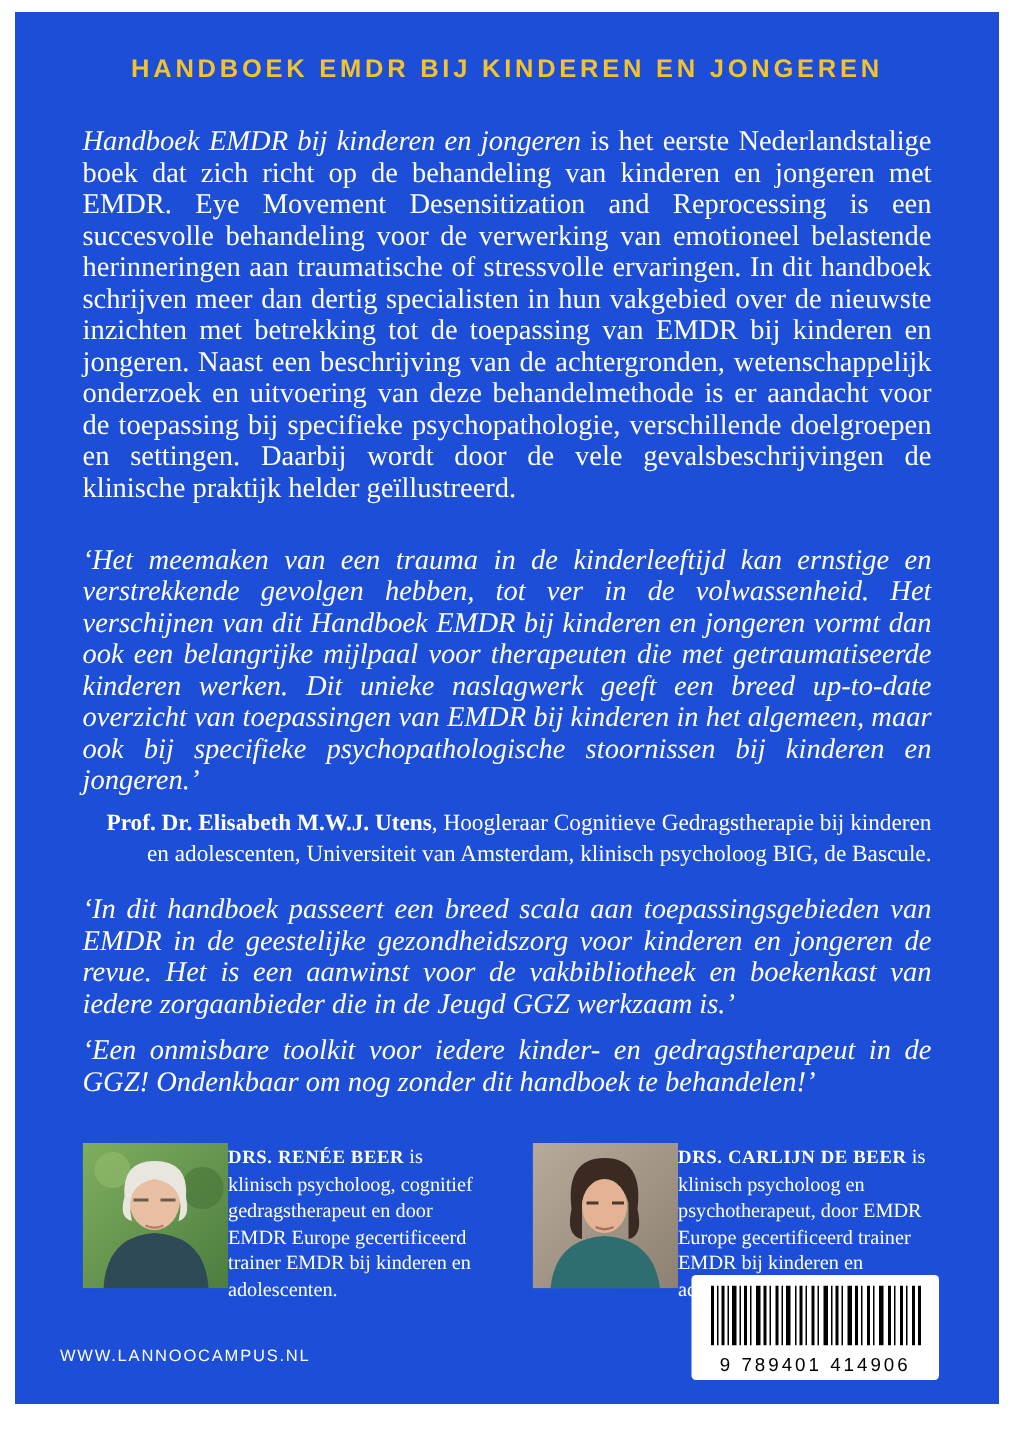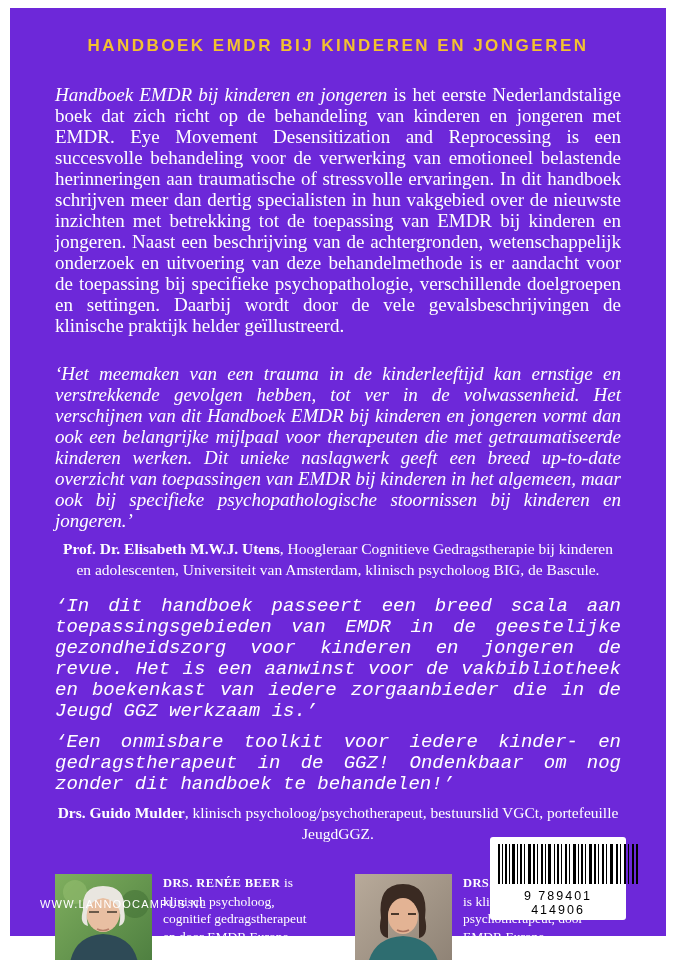--- a/index.html
+++ b/index.html
@@ -7,21 +7,21 @@
   body {
     width: 676px; height: 960px;
     font-family: "Liberation Serif", serif;
     position: relative;
     overflow: hidden;
   }
   .cover {
     position: absolute;
     left: 10px; top: 8px;
     width: 656px; height: 928px;
-    background: #6d28d9;
+    background: #1d4ed8;
     color: #ffffff;
     padding: 28px 45px 0 45px;
   }
   .title {
     font-family: "Liberation Sans", sans-serif;
     font-size: 17px;
     font-weight: 700;
     letter-spacing: 2.5px;
     text-align: center;
     color: #F2C230;
@@ -32,33 +32,33 @@
     line-height: 21px;
     text-align: justify;
   }
   .intro { margin-bottom: 27px; }
   .italic { font-style: italic; }
   .quote { font-style: italic; margin-bottom: 7px; }
   .attrib {
     font-size: 15.5px;
     line-height: 21px;
     margin-bottom: 16px;
-    text-align: center;
+    text-align: right;
   }
   .attrib .bold { font-weight: 700; }
-  .quote2 { margin-top: 10px; font-family: Liberation Mono, monospace; }
+  .quote2 { margin-top: 10px; }
   .authors {
     display: flex;
     gap: 34px;
     margin-top: 30px;
   }
   .author {
     flex: 1;
     display: flex;
-    gap: 11px;
+    gap: 0;
     align-items: flex-start;
   }
   .photo {
     width: 97px; height: 97px;
     flex: 0 0 97px;
     overflow: hidden;
   }
   .photo svg { display: block; }
   .bio {
     font-size: 13.5px;
@@ -75,21 +75,21 @@
     left: 30px; bottom: 26px;
     font-family: "Liberation Sans", sans-serif;
     font-size: 11px;
     font-weight: 400;
     letter-spacing: 1.2px;
     color: #ffffff;
   }
   .barcode-box {
     position: absolute;
     right: 40px; bottom: 16px;
-    width: 136px;
+    width: 165px;
     background: #ffffff;
     border-radius: 3px;
     padding: 7px 8px 3px 8px;
     text-align: center;
   }
   .barcode-number {
     font-family: "Liberation Sans", sans-serif;
     font-size: 12.5px;
     color: #000000;
     letter-spacing: 2px;
@@ -104,21 +104,20 @@
   <h1 class="title">HANDBOEK EMDR BIJ KINDEREN EN JONGEREN</h1>
 
   <p class="block intro"><span class="italic">Handboek EMDR bij kinderen en jongeren</span><span> is het eerste Nederlandstalige boek dat zich richt op de behandeling van kinderen en jongeren met EMDR. Eye Movement Desensitization and Reprocessing is een succesvolle behandeling voor de verwerking van emotioneel belastende herinneringen aan traumatische of stressvolle ervaringen. In dit handboek schrijven meer dan dertig specialisten in hun vakgebied over de nieuwste inzichten met betrekking tot de toepassing van EMDR bij kinderen en jongeren. Naast een beschrijving van de achtergronden, wetenschappelijk onderzoek en uitvoering van deze behandelmethode is er aandacht voor de toepassing bij specifieke psychopathologie, verschillende doelgroepen en settingen. Daarbij wordt door de vele gevalsbeschrijvingen de klinische praktijk helder geïllustreerd.</span></p>
 
   <p class="block quote">‘Het meemaken van een trauma in de kinderleeftijd kan ernstige en verstrekkende gevolgen hebben, tot ver in de volwassenheid. Het verschijnen van dit Handboek EMDR bij kinderen en jongeren vormt dan ook een belangrijke mijlpaal voor therapeuten die met getraumatiseerde kinderen werken. Dit unieke naslagwerk geeft een breed up-to-date overzicht van toepassingen van EMDR bij kinderen in het algemeen, maar ook bij specifieke psychopathologische stoornissen bij kinderen en jongeren.’</p>
   <p class="attrib"><span class="bold">Prof. Dr. Elisabeth M.W.J. Utens</span><span>, Hoogleraar Cognitieve Gedragstherapie bij kinderen en adolescenten, Universiteit van Amsterdam, klinisch psycholoog BIG, de Bascule.</span></p>
 
   <p class="block quote quote2">‘In dit handboek passeert een breed scala aan toepassingsgebieden van EMDR in de geestelijke gezondheidszorg voor kinderen en jongeren de revue. Het is een aanwinst voor de vakbibliotheek en boekenkast van iedere zorgaanbieder die in de Jeugd GGZ werkzaam is.’</p>
 
   <p class="block quote quote2">‘Een onmisbare toolkit voor iedere kinder- en gedragstherapeut in de GGZ! Ondenkbaar om nog zonder dit handboek te behandelen!’</p>
-  <p class="attrib"><span class="bold">Drs. Guido Mulder</span><span>, klinisch psycholoog/psychotherapeut, bestuurslid VGCt, portefeuille JeugdGGZ.</span></p>
 
   <div class="authors">
 
     <div class="author">
       <div class="photo">
         <svg width="97" height="97" viewBox="0 0 97 97" xmlns="http://www.w3.org/2000/svg">
           <defs>
             <linearGradient id="bg1" x1="0" y1="0" x2="1" y2="1">
               <stop offset="0" stop-color="#7fae5e"></stop>
               <stop offset="1" stop-color="#4c7d3f"></stop>

